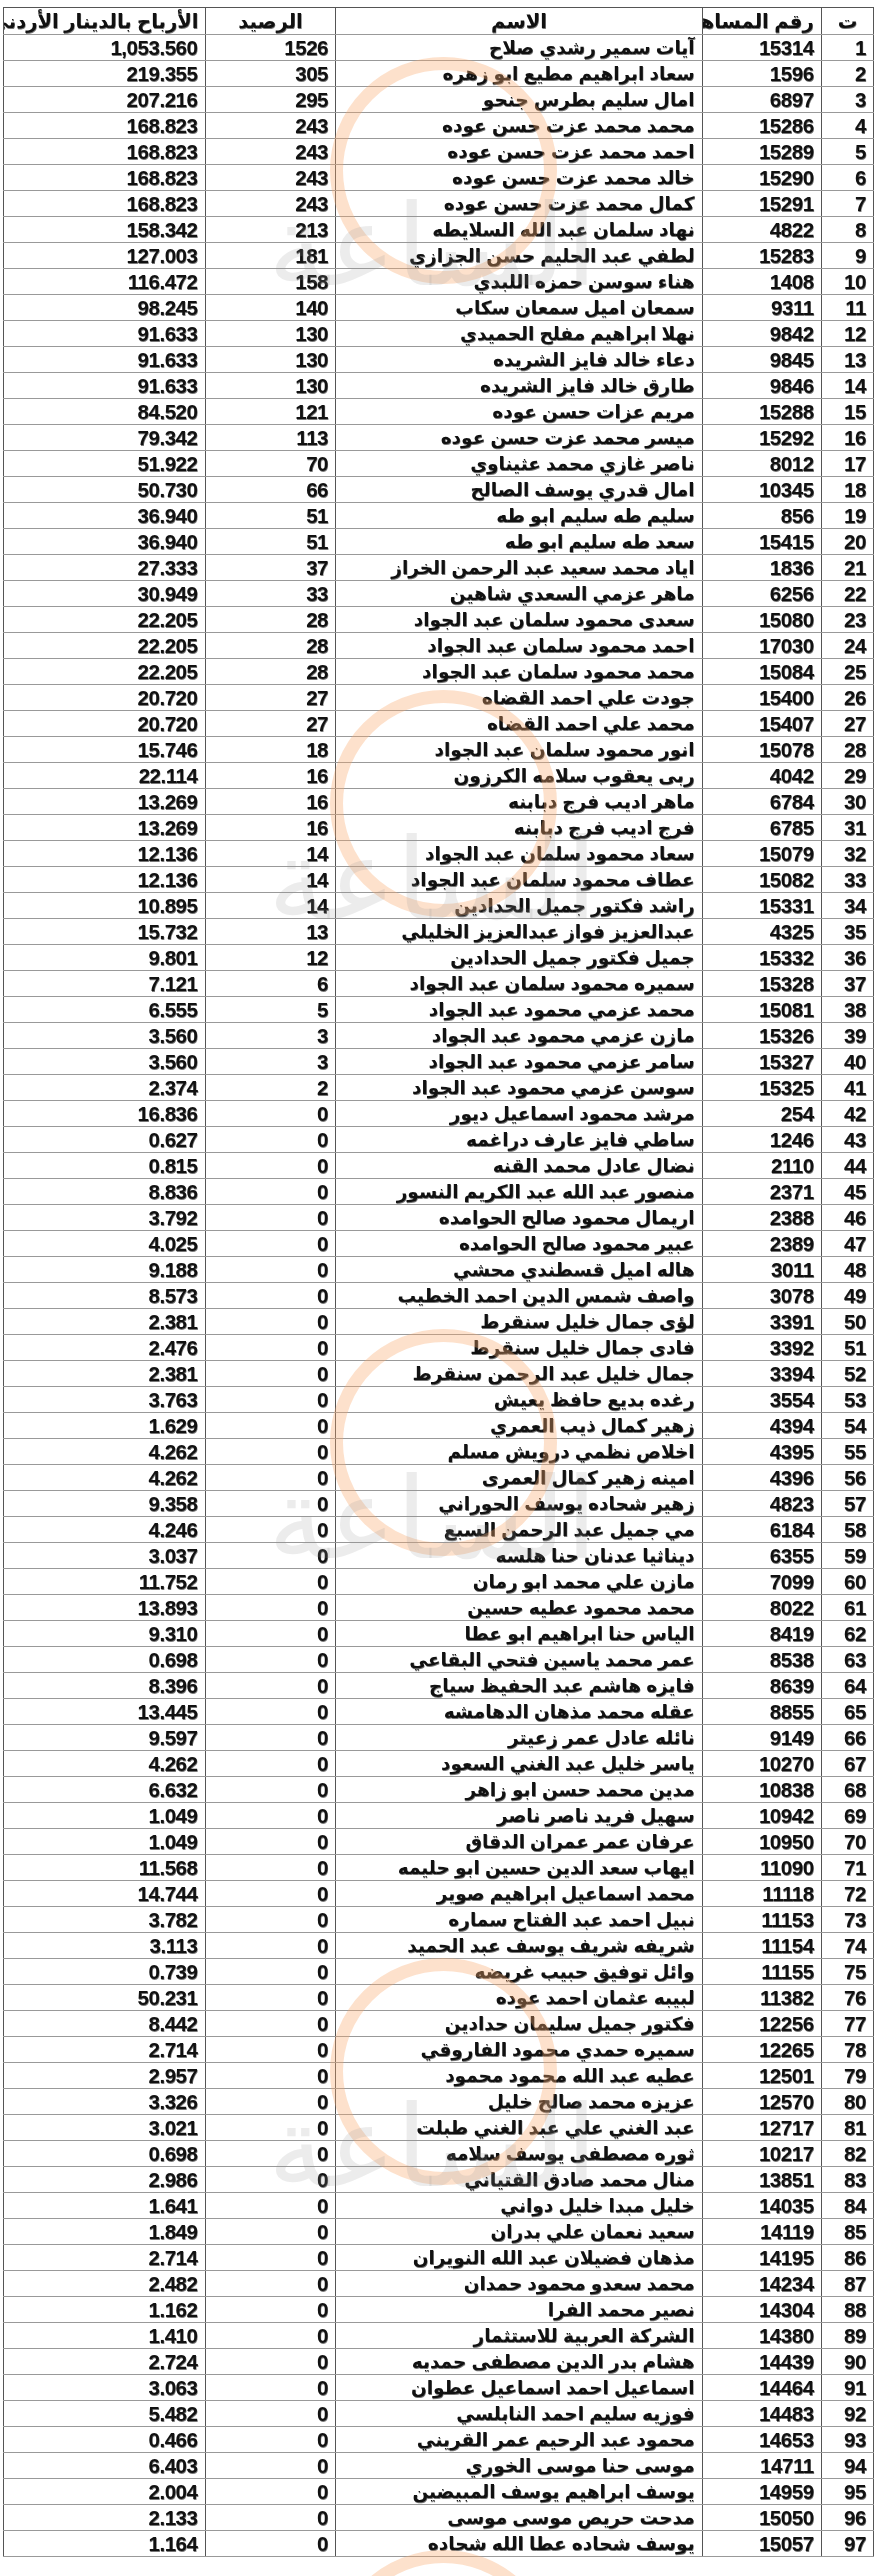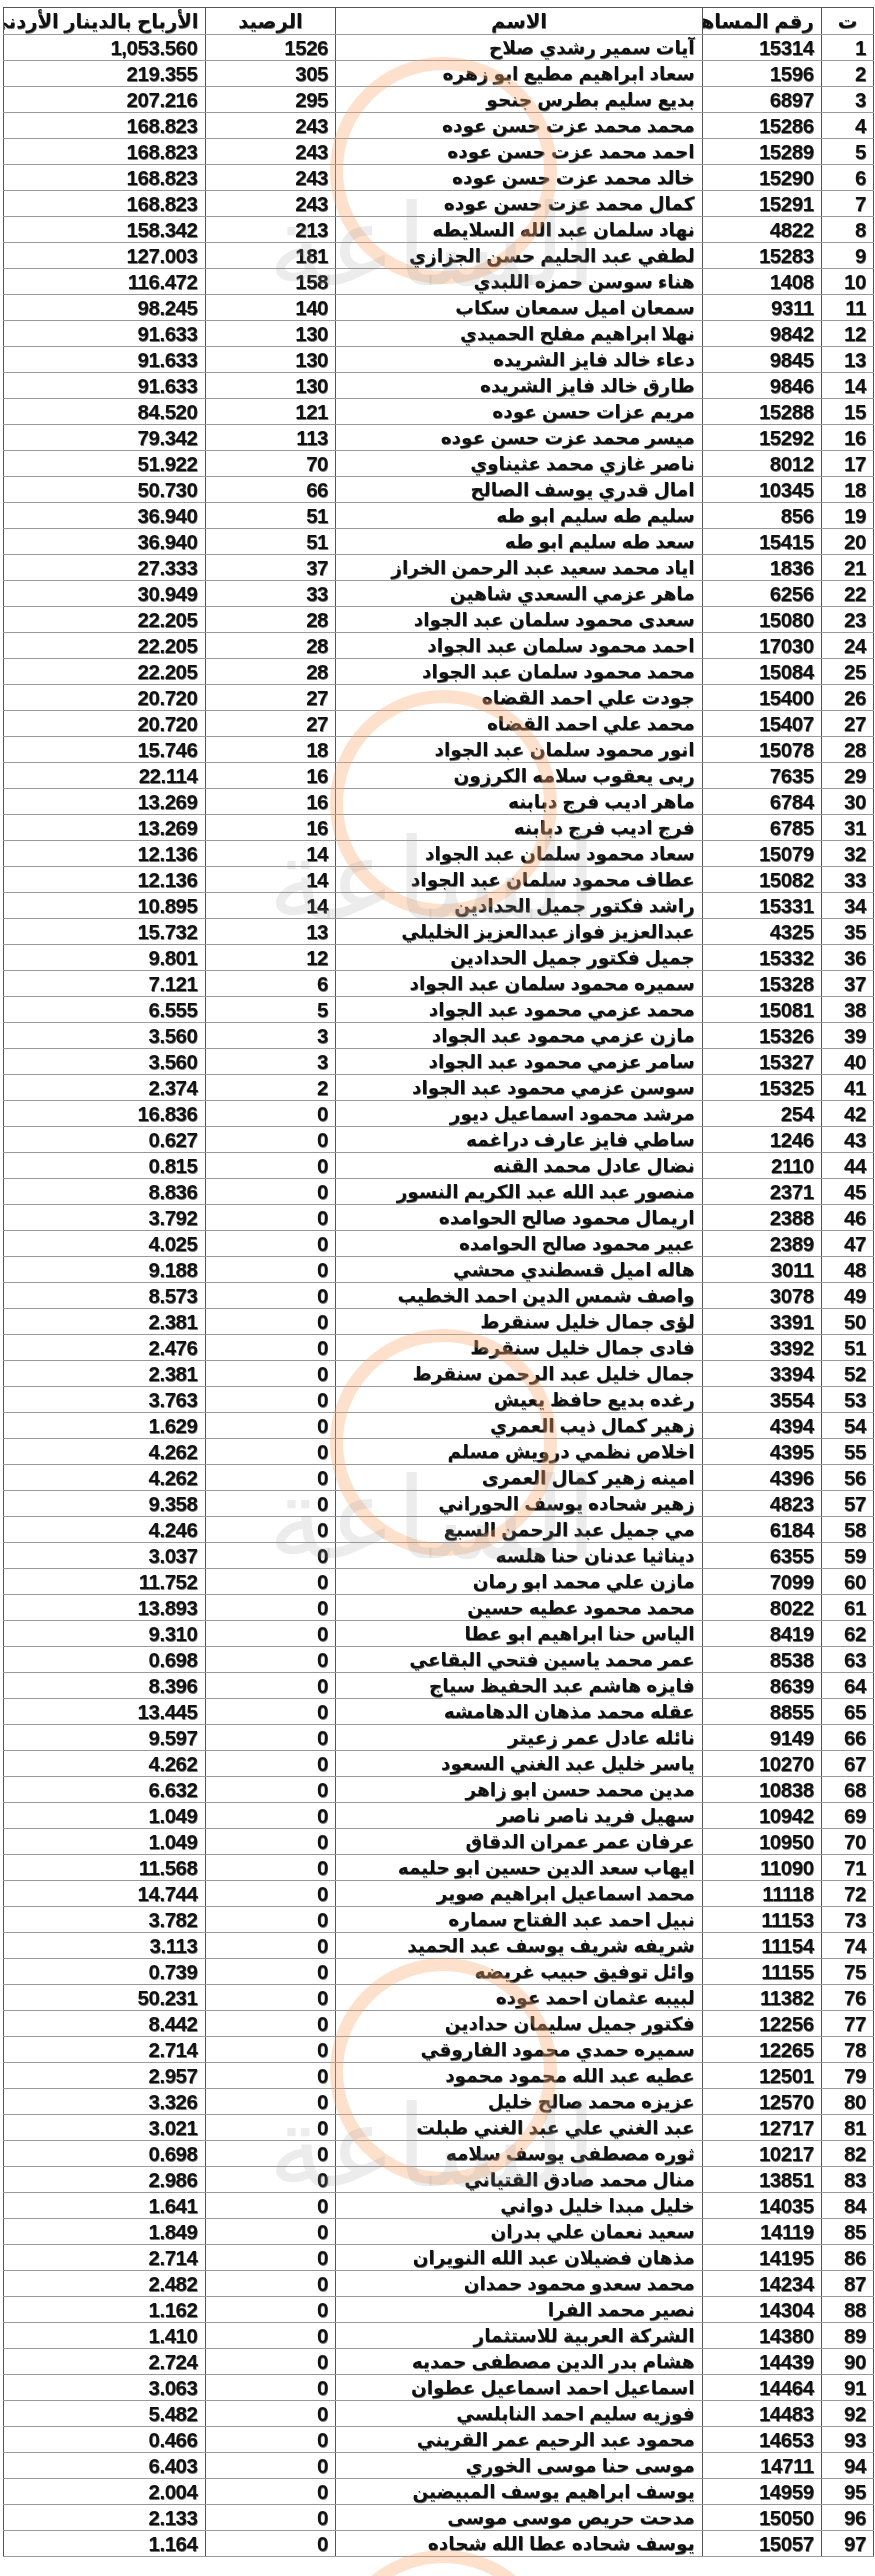--- a/index.html
+++ b/index.html
@@ -51,21 +51,21 @@
       <tr>
         <td class="idx">2</td>
         <td class="num">1596</td>
         <td class="name">سعاد ابراهيم مطيع ابو زهره</td>
         <td class="bal">305</td>
         <td class="prof">219.355</td>
       </tr>
       <tr>
         <td class="idx">3</td>
         <td class="num">6897</td>
-        <td class="name">بديع سليم بطرس جنحو</td>
+        <td class="name">امال سليم بطرس جنحو</td>
         <td class="bal">295</td>
         <td class="prof">207.216</td>
       </tr>
       <tr>
         <td class="idx">4</td>
         <td class="num">15286</td>
         <td class="name">محمد محمد عزت حسن عوده</td>
         <td class="bal">243</td>
         <td class="prof">168.823</td>
       </tr>
@@ -232,21 +232,21 @@
       </tr>
       <tr>
         <td class="idx">28</td>
         <td class="num">15078</td>
         <td class="name">انور محمود سلمان عبد الجواد</td>
         <td class="bal">18</td>
         <td class="prof">15.746</td>
       </tr>
       <tr>
         <td class="idx">29</td>
-        <td class="num">7635</td>
+        <td class="num">4042</td>
         <td class="name">ربى يعقوب سلامه الكرزون</td>
         <td class="bal">16</td>
         <td class="prof">22.114</td>
       </tr>
       <tr>
         <td class="idx">30</td>
         <td class="num">6784</td>
         <td class="name">ماهر اديب فرج دبابنه</td>
         <td class="bal">16</td>
         <td class="prof">13.269</td>

